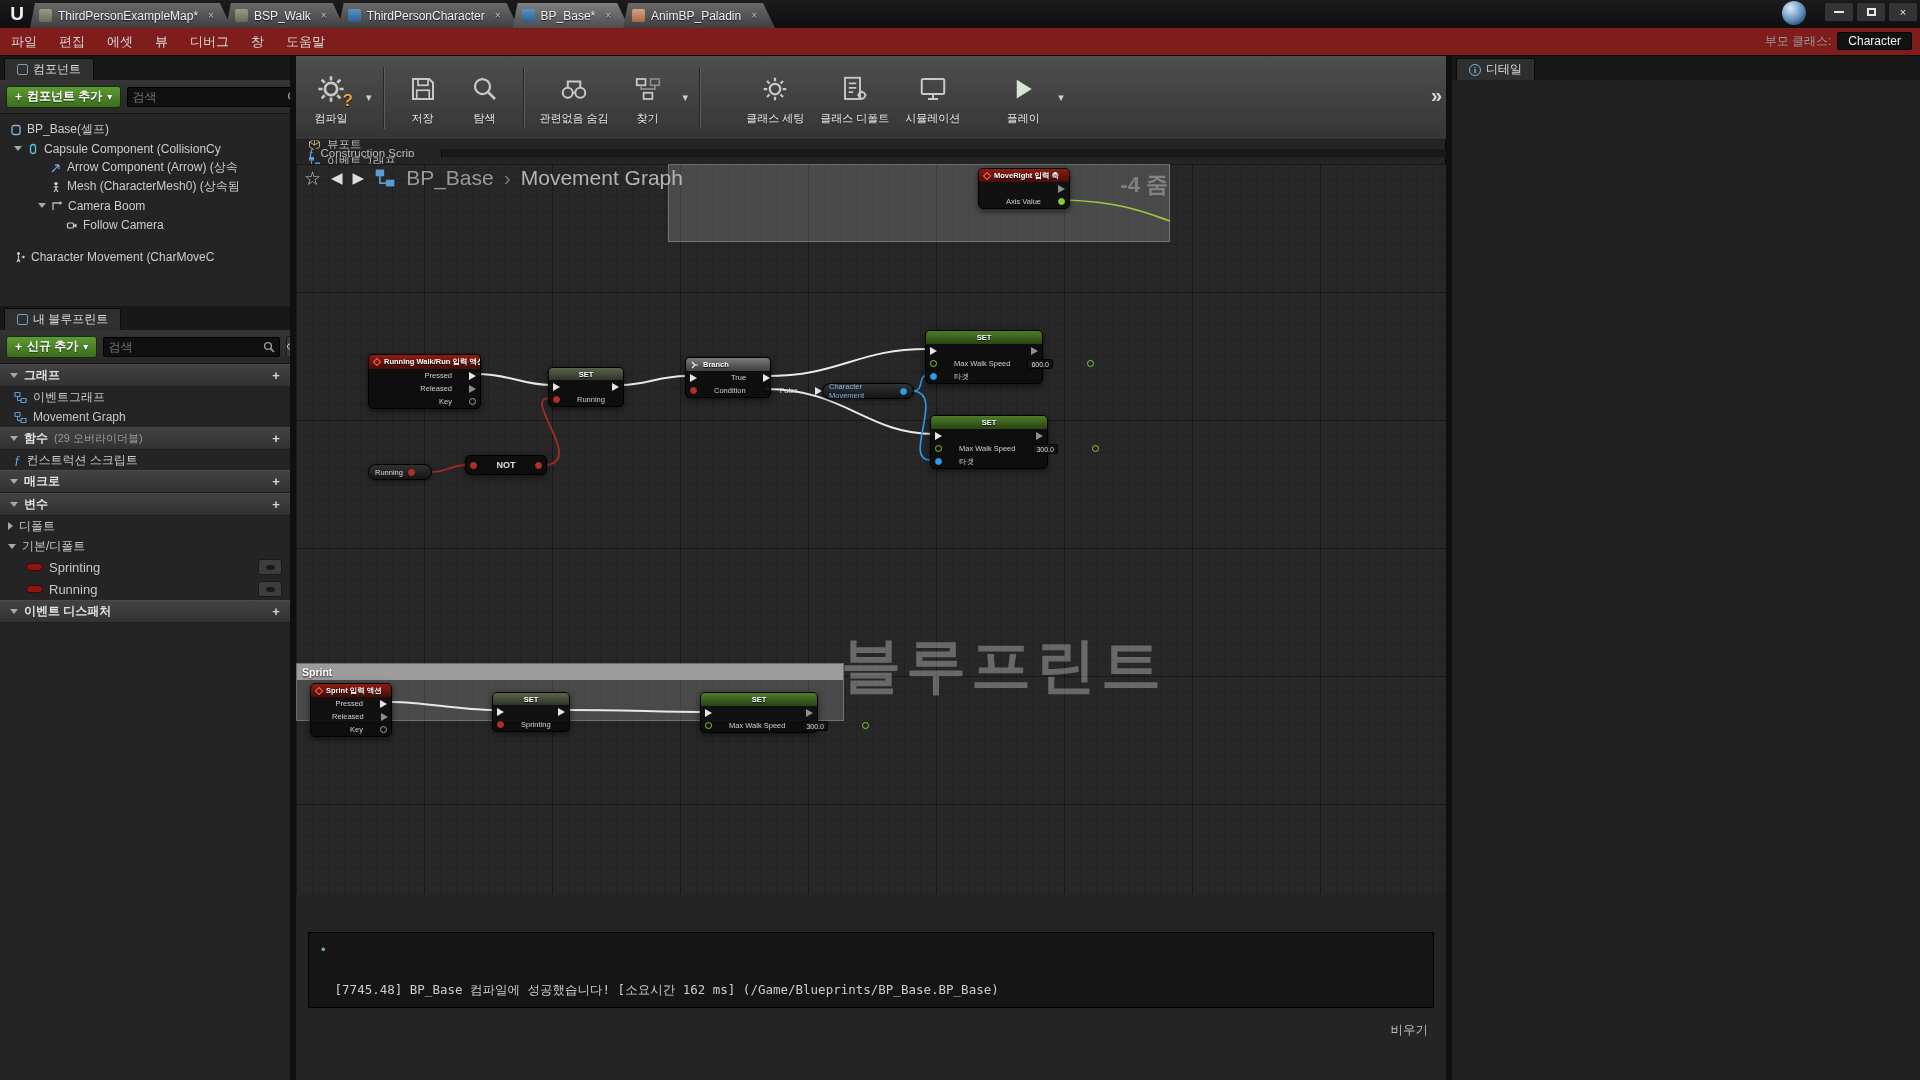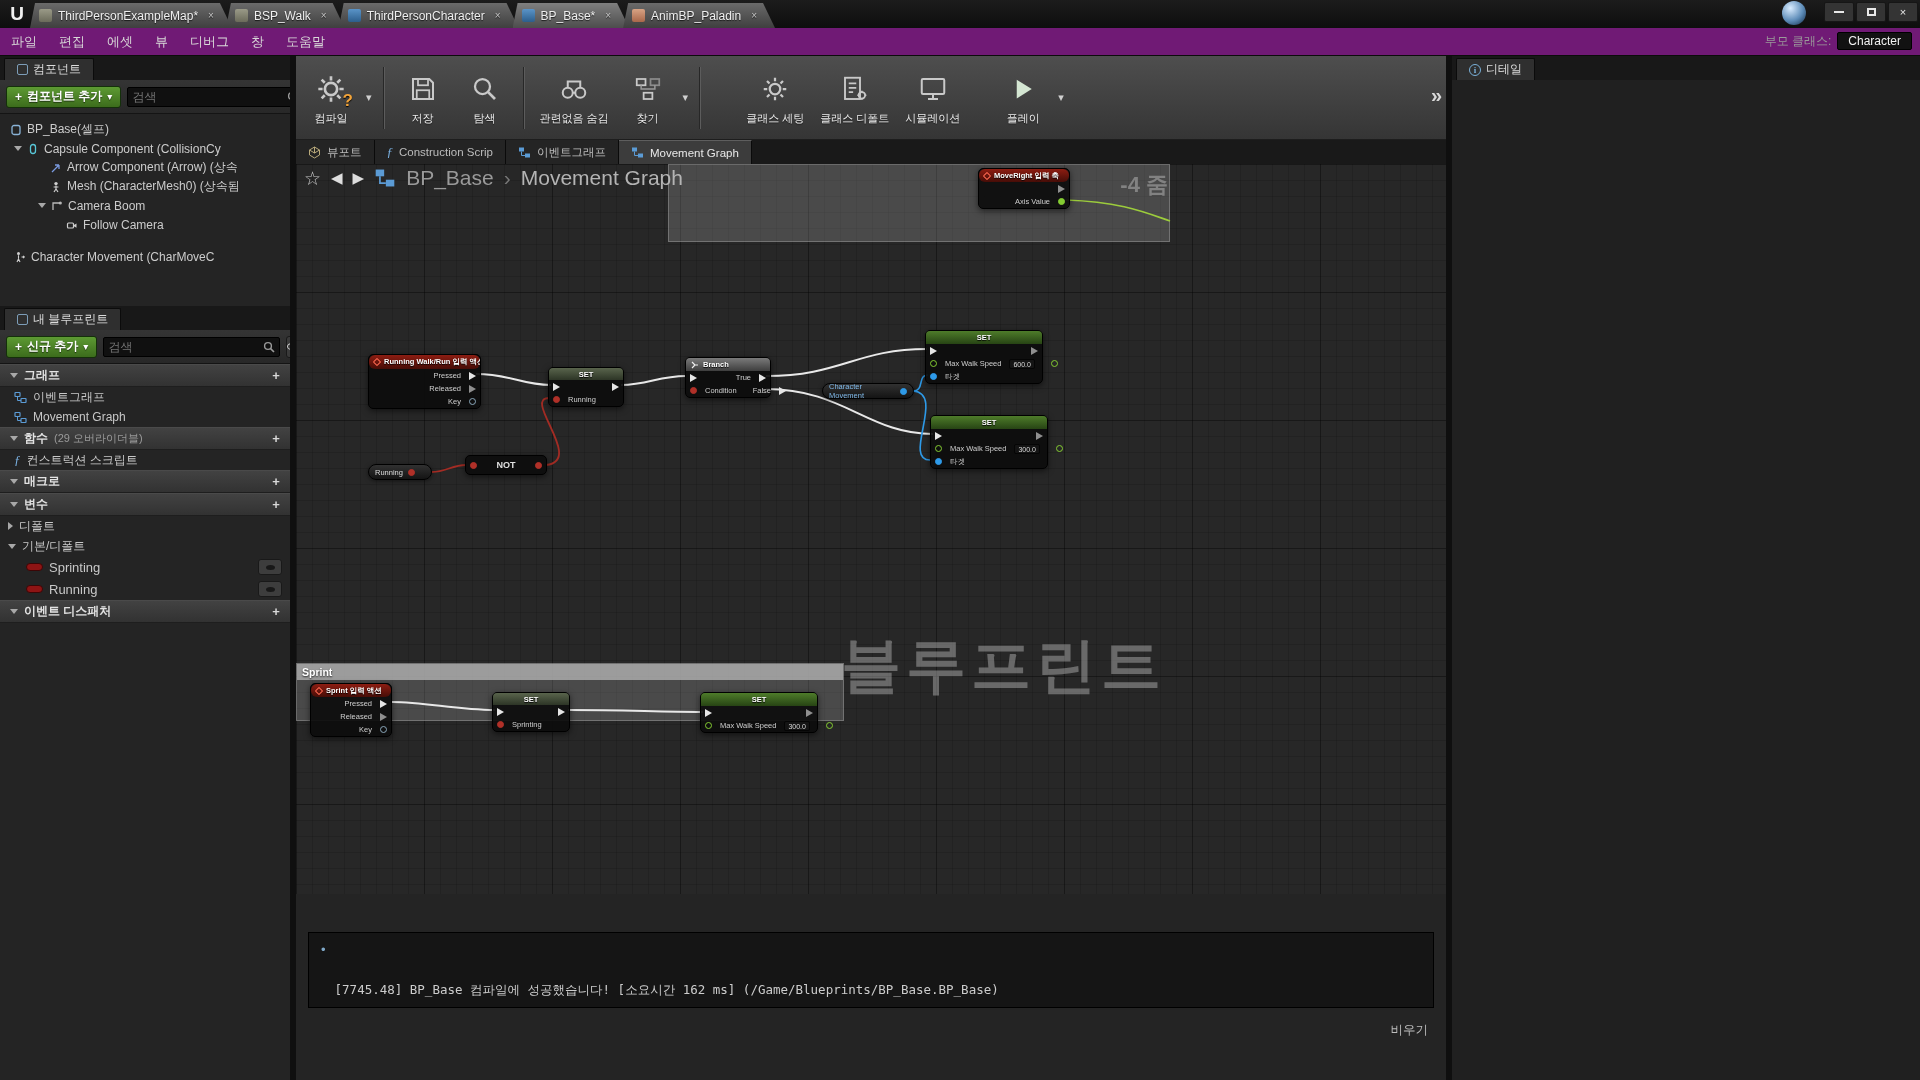--- a/index.html
+++ b/index.html
@@ -25,21 +25,21 @@
   #win-sphere { position:absolute; right:114px; top:1px; width:24px; height:24px; border-radius:50%;
     background:radial-gradient(circle at 35% 30%, #d9ecff, #5d8cb8 55%, #15304e 95%); }
   .winbtns { position:absolute; right:2px; top:2px; display:flex; gap:2px; }
   .winbtn { width:30px; height:20px; background:#343434; border:1px solid #161616; border-radius:2px;
     display:flex; align-items:center; justify-content:center; color:#e8e8e8; font-size:11px; }
   .winbtn .minbar { width:10px; height:2px; background:#e8e8e8; }
   .winbtn .maxbox { width:9px; height:8px; border:2px solid #e8e8e8; }
 
   
   #menubar { position:absolute; left:0; top:28px; width:1920px; height:28px;
-    background:#701a75; border-bottom:1px solid #0c0c0c; display:flex; align-items:center; }
+    background:#7f1d1d; border-bottom:1px solid #0c0c0c; display:flex; align-items:center; }
   .mitem { padding:0 11px; font-size:13px; color:#d8d8d8; line-height:27px; }
   #parentclass { position:absolute; right:8px; top:4px; display:flex; align-items:center; gap:6px; }
   #parentclass .pclabel { font-size:12px; color:#9a9a9a; }
   #parentclass .pcvalue { font-size:12px; color:#f2f2f2; background:#121212; border:1px solid #000;
     padding:1px 10px; border-radius:2px; }
 
   
   #leftcol { position:absolute; left:0; top:56px; width:290px; height:1024px; background:#242424; }
   .paneltabs { height:24px; background:#181818; display:flex; align-items:flex-end; padding-left:4px; }
   .paneltab { height:22px; background:#2f2f2f; border:1px solid #0b0b0b; border-bottom:none;
@@ -89,21 +89,21 @@
   .tbtn .icnbox { height:40px; display:flex; align-items:center; justify-content:center; position:relative; }
   .tbtn .tlabel { font-size:11px; color:#ececec; text-shadow:0 1px 1px rgba(0,0,0,.6); margin-top:2px; white-space:nowrap; }
   .qbadge { position:absolute; right:-6px; bottom:-2px; color:#f2a43a; font-size:17px; font-weight:bold;
     text-shadow:0 1px 1px #000; }
   .tcaret { color:#d0d0d0; font-size:11px; align-self:center; padding:0 2px; }
   .tsep { width:2px; height:62px; border-left:1px solid #272727; border-right:1px solid #5c5c5c; margin:0 5px; }
   #tb-overflow { position:absolute; right:4px; top:28px; color:#d8d8d8; font-size:20px; font-weight:bold; }
 
   
   #graphtabs { position:absolute; left:296px; top:140px; width:1150px; height:36px;
-    background:#191919; border-bottom:1px solid #f97316; display:flex; }
+    background:#191919; border-bottom:1px solid #f97316; display:flex;flex-direction:column; }
   .gtab { height:24px; display:flex; align-items:center; gap:6px; padding:0 12px;
     background:#242424; border-right:1px solid #0a0a0a; font-size:11.5px; color:#bcbcbc; white-space:nowrap; overflow:hidden; }
   .gtab.active { background:#3c3c3c; border-top:1px solid #5e5e5e; color:#e8e8e8; }
   .fglyph { font-family:"Liberation Serif", serif; font-style:italic; color:#7ab0e0; font-size:13px; }
 
   
   #canvas { position:absolute; left:296px; top:164px; width:1150px; height:730px; overflow:hidden;
     background-color:#272727;
     background-image:
       linear-gradient(rgba(0,0,0,.30) 1px, transparent 1px),
@@ -133,25 +133,25 @@
 
   .wires { position:absolute; left:0; top:0; z-index:5; }
 
   .node { position:absolute; background:rgba(13,13,13,.93); border:1px solid #000; border-radius:5px;
     box-shadow:0 2px 6px rgba(0,0,0,.55); z-index:10; }
   .nhdr { height:13px; display:flex; align-items:center; gap:4px; padding:0 5px;
     border-radius:4px 4px 0 0; font-size:7.5px; font-weight:bold; color:#fff;
     text-shadow:0 1px 1px #000; white-space:nowrap; overflow:hidden; }
   .nhdr.tall { height:14px; }
   .nhdr.center { justify-content:center; }
-  .hdr-red   { background:linear-gradient(#8d1d12,#470d07);border-radius:6px; }
+  .hdr-red   { background:linear-gradient(#8d1d12,#470d07); }
   .hdr-green { background:linear-gradient(#4e7c2a,#274414); }
   .hdr-olive { background:linear-gradient(#59644c,#2d3526); }
   .hdr-gray  { background:linear-gradient(#7a7a7a,#3e3e3e); }
-  .prow { display:flex; align-items:center; gap:8px; padding:0 4px; height:13px;
+  .prow { display:flex; align-items:center; gap:17px; padding:0 4px; height:13px;
     font-size:7.5px; color:#cfcfcf; white-space:nowrap; }
   .prow .grow { flex:1; }
   .pex { width:0; height:0; border-top:4px solid transparent; border-bottom:4px solid transparent;
     border-left:7px solid #e6e6e6; flex:0 0 auto; }
   .pex.dim { border-left-color:#8f8f8f; }
   .pdot { width:7px; height:7px; border-radius:50%; border:1.5px solid; flex:0 0 auto; }
   .p-red   { border-color:#b03028; } .p-red.fill   { background:#b03028; }
   .p-green { border-color:#84cc32; } .p-green.fill { background:#84cc32; }
   .p-blue  { border-color:#2e9ae8; } .p-blue.fill  { background:#2e9ae8; }
   .p-key   { border-color:#8aa7ba; }

